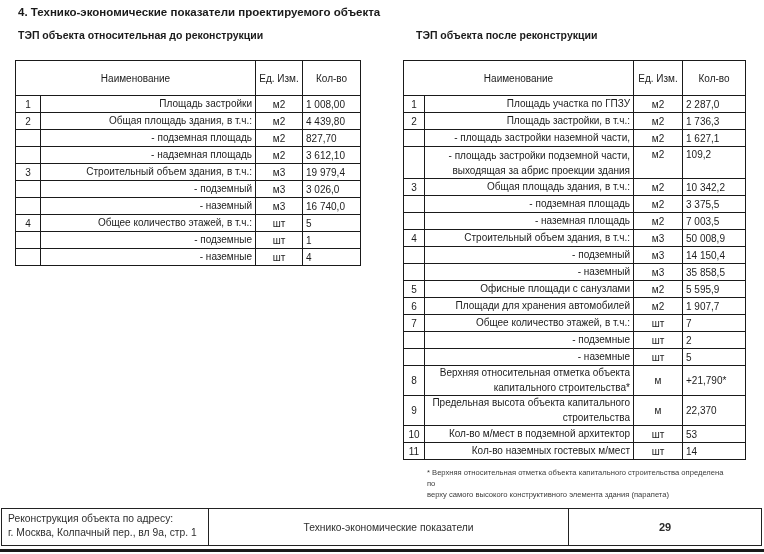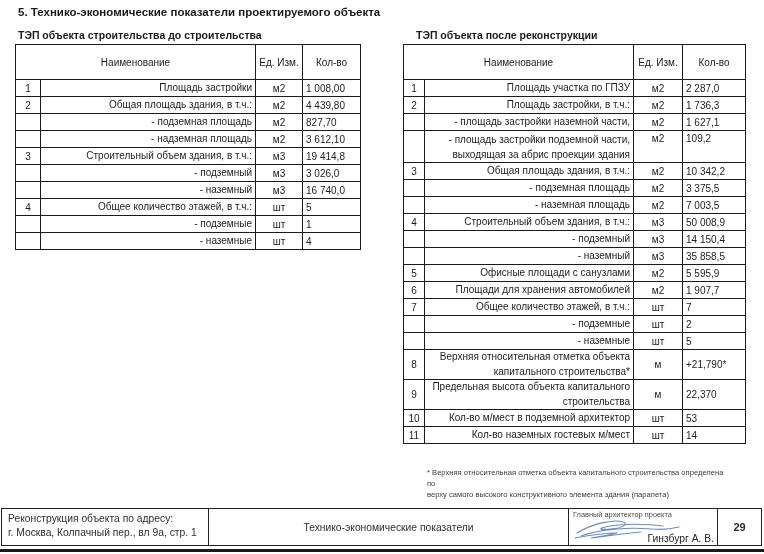--- a/index.html
+++ b/index.html
@@ -16,21 +16,21 @@
     font-size: 11.5px; font-weight: bold; color: #1a1a1a;
   }
   .subtitle {
     position: absolute; top: 29px;
     font-size: 10.5px; font-weight: bold; color: #1a1a1a;
   }
   .subtitle.left { left: 18px; }
   .subtitle.right { left: 400px; margin-left: 16px; }
 
   table.tep {
-    position: absolute; top: 44px;
+    position: absolute; top: 60px;
     border-collapse: collapse; table-layout: fixed;
     font-size: 10px; color: #1c1c1c;
     border: 1.5px solid #151515;
   }
   table.tep.before { left: 15px; width: 345px; }
   table.tep.after  { left: 403px; width: 342px; }
   table.tep th, table.tep td { border: 1px solid #1a1a1a; }
   table.tep thead th {
     height: 34px; text-align: center; vertical-align: middle;
     font-size: 10px; font-weight: normal; padding: 0 1px;
@@ -85,23 +85,23 @@
   .page-bottom-edge {
     position: absolute; left: 0; top: 549px; width: 764px; height: 2.5px;
     background: #1a1a1a;
   }
 </style>
 </head>
 <body>
 
 <div class="page">
 
-  <div class="heading">5. Технико-экономические показатели проектируемого объекта</div>
-
-  <div class="subtitle left">ТЭП объекта строительства до строительства</div>
+  <div class="heading">4. Технико-экономические показатели проектируемого объекта</div>
+
+  <div class="subtitle left">ТЭП объекта относительная до реконструкции</div>
   <div class="subtitle right">ТЭП объекта после реконструкции</div>
 
   <table class="tep before">
     <colgroup>
       <col style="width:25px">
         <col style="width:215px">
         <col style="width:47px">
         <col style="width:58px">
     </colgroup>
     <thead>
@@ -133,21 +133,21 @@
         <tr>
           <td class="c-num"></td>
           <td class="c-name">- надземная площадь</td>
           <td class="c-unit">м2</td>
           <td class="c-qty">3 612,10</td>
         </tr>
         <tr>
           <td class="c-num">3</td>
           <td class="c-name">Строительный объем здания, в т.ч.:</td>
           <td class="c-unit">м3</td>
-          <td class="c-qty">19 414,8</td>
+          <td class="c-qty">19 979,4</td>
         </tr>
         <tr>
           <td class="c-num"></td>
           <td class="c-name">- подземный</td>
           <td class="c-unit">м3</td>
           <td class="c-qty">3 026,0</td>
         </tr>
         <tr>
           <td class="c-num"></td>
           <td class="c-name">- наземный</td>
@@ -310,29 +310,18 @@
 
   <div class="footnote">* Верхняя относительная отметка объекта капитального строительства определена по
 верху самого высокого конструктивного элемента здания (парапета)</div>
 
   <div class="titleblock">
     <div class="tb-cell tb-project">
       <div>Реконструкция объекта по адресу:</div>
       <div>г. Москва, Колпачный пер., вл 9а, стр. 1</div>
     </div>
     <div class="tb-cell tb-title">Технико-экономические показатели</div>
-    <div class="tb-cell tb-sign">
-      <div class="tb-role">Главный архитектор проекта</div>
-      <svg class="tb-sig-svg" width="118" height="26" viewBox="0 0 118 26">
-        <g fill="none" stroke="#6e8cbe" stroke-width="1.1" stroke-linecap="round">
-          <path d="M6 17 C 22 7, 44 3, 52 6 C 58 8, 52 12, 40 13 C 30 14, 26 13, 34 11 C 52 7, 78 8, 92 10"></path>
-          <path d="M10 20 C 30 13, 58 11, 80 13 C 92 14, 100 13, 108 11"></path>
-          <path d="M4 22 C 20 19, 34 17, 46 17 C 38 19, 28 21, 20 22 C 36 20, 58 17, 70 16"></path>
-        </g>
-      </svg>
-      <div class="tb-name">Гинзбург А. В.</div>
-    </div>
     <div class="tb-cell tb-page">29</div>
   </div>
 
   <div class="page-bottom-edge"></div>
 
 </div>
 
 </body></html>

